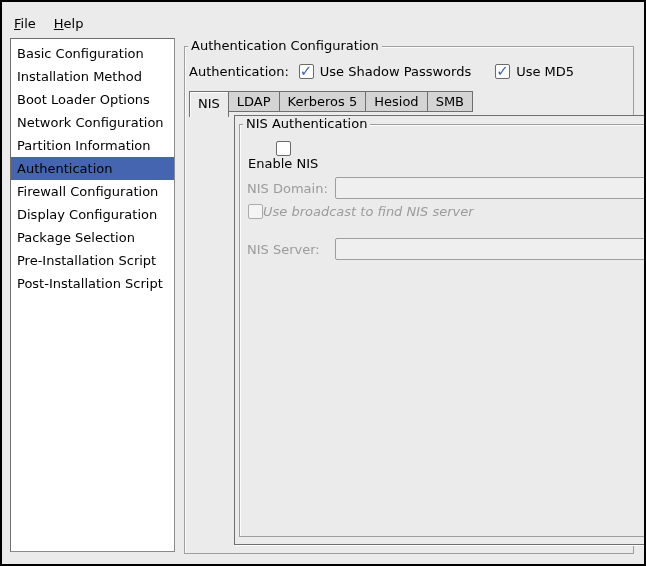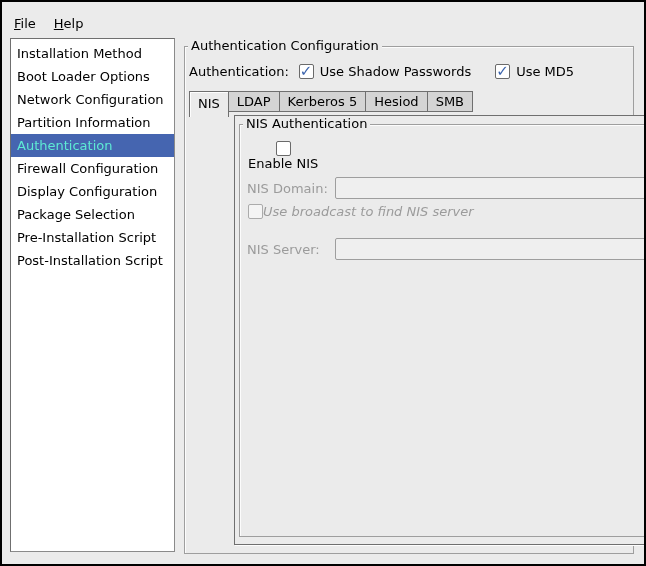--- a/index.html
+++ b/index.html
@@ -50,21 +50,21 @@
   }
   .sidebar-item {
     height: 23px;
     line-height: 23px;
     padding-left: 6px;
     white-space: nowrap;
     cursor: default;
   }
   .sidebar-item.selected {
     background: #4565b0;
-    color: #5eead4;
+    color: #000000;
   }
 
   
   .group-frame {
     position: absolute;
     border: 1px solid #9e9e9e;
     box-shadow: inset 1px 1px 0 rgba(255,255,255,0.85);
   }
   .main-frame {
     left: 182px; top: 44px;
@@ -181,20 +181,21 @@
 <body>
 
 <div class="window">
 
   <div class="menubar">
     <span class="menu-item">File</span>
     <span class="menu-item">Help</span>
   </div>
 
   <div class="sidebar">
+    <div class="sidebar-item">Basic Configuration</div>
     <div class="sidebar-item">Installation Method</div>
     <div class="sidebar-item">Boot Loader Options</div>
     <div class="sidebar-item">Network Configuration</div>
     <div class="sidebar-item">Partition Information</div>
     <div class="sidebar-item selected">Authentication</div>
     <div class="sidebar-item">Firewall Configuration</div>
     <div class="sidebar-item">Display Configuration</div>
     <div class="sidebar-item">Package Selection</div>
     <div class="sidebar-item">Pre-Installation Script</div>
     <div class="sidebar-item">Post-Installation Script</div>

